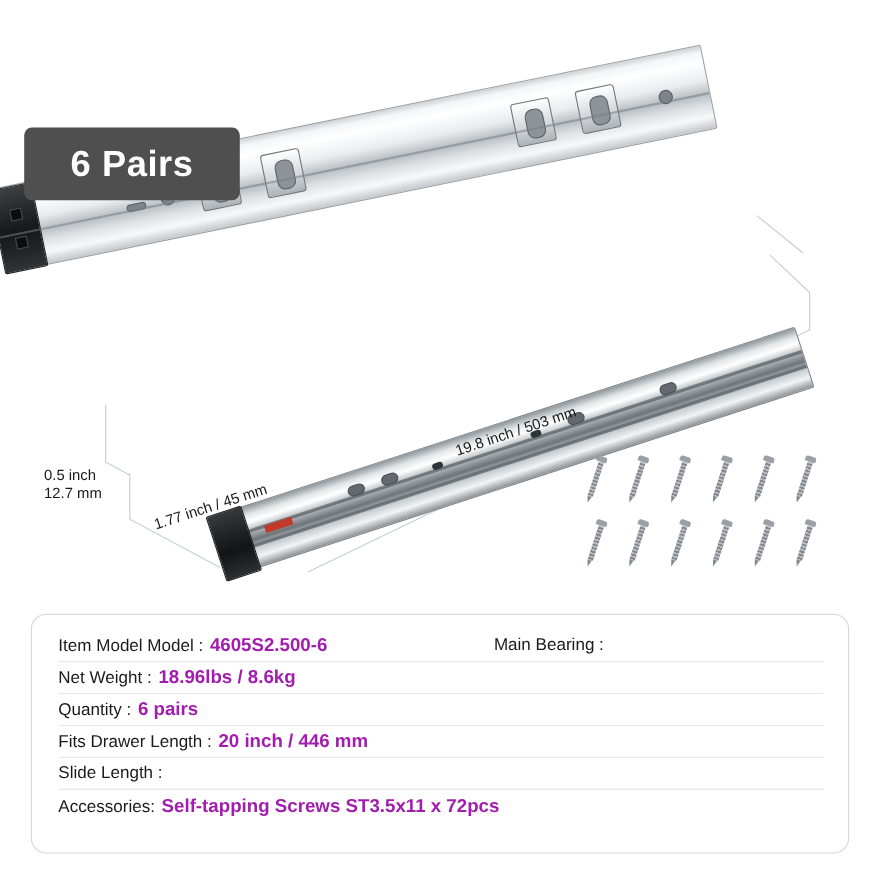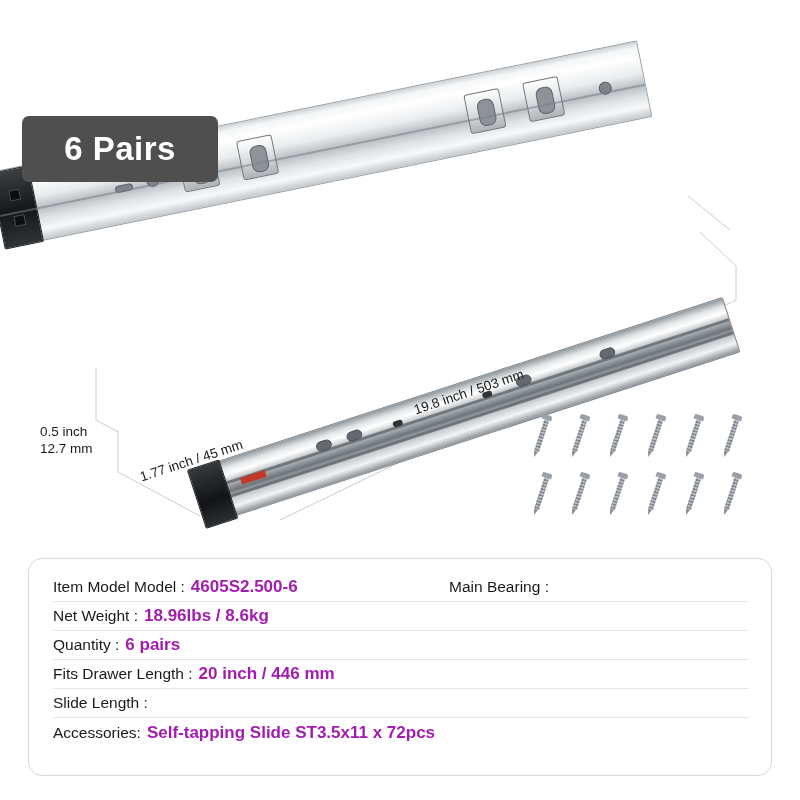--- a/index.html
+++ b/index.html
@@ -408,18 +408,18 @@
     <div class="spec-row">
       <div class="spec-cell left">
         <span class="label">Slide Length :</span>
       </div>
     </div>
 
 
     <div class="spec-row">
       <div class="spec-cell left" style="flex:1 1 auto;">
         <span class="label">Accessories:</span>
-        <span class="value">Self-tapping Slide ST3.5x11 x 72pcs</span>
+        <span class="value">Self-tapping Screws ST3.5x11 x 72pcs</span>
       </div>
     </div>
 
   </div>
 </div>
 
 </body></html>

